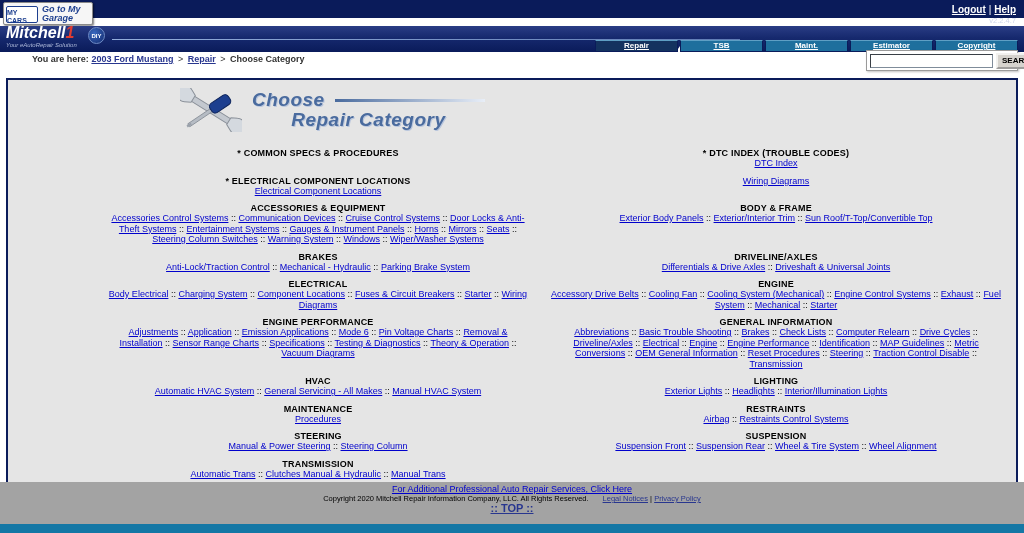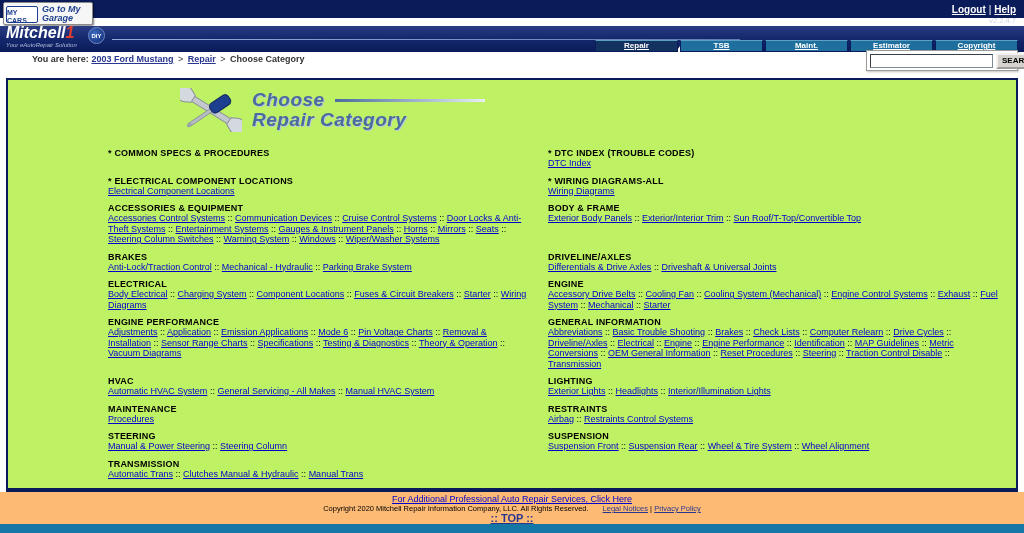--- a/index.html
+++ b/index.html
@@ -50,43 +50,43 @@
 
   
   .searchbox { position:absolute; top:50px; right:6px; width:152px; height:21px; background:#fff;
                border:1px solid #9a9a9a; box-shadow:1px 1px 2px rgba(0,0,0,.25);
                display:flex; align-items:center; padding:2px 3px; gap:3px; }
   .search-input { flex:1; height:14px; font-size:9px; border:1px solid #7f8c9a; border-style:inset; padding:0 2px; }
   .search-btn { height:16px; padding:0 4px; font-size:8px; font-weight:bold; color:#000;
                 background:#d6d3ce; border:2px outset #f2f1ef; cursor:pointer; font-family:"Liberation Sans",sans-serif; }
 
   
-  .panel { position:absolute; top:78px; left:6px; right:6px; bottom:41px; background:#bef264;
-           border:2px solid #0a1b5a; border-bottom-width:4px; overflow:hidden; }
+  .panel { position:absolute; top:78px; left:6px; right:6px; bottom:41px; background:#e5e5e5;
+           border:2px solid #0a1b5a; border-bottom-width:4px; overflow:hidden;text-align:center; }
   .title-block { display:flex; align-items:flex-start; margin:8px 0 0 172px; }
   .title-icon { width:62px; height:44px; margin-right:10px; }
   .title-text { padding-top:2px; }
   .title-row1 { display:flex; align-items:center; }
   .title-line { font-size:19px; line-height:20px; font-weight:bold; font-style:italic; color:#4a6b9e;
                 text-shadow:1px 1px 0 #b9c6dd; letter-spacing:.5px; }
   .title-rule { height:3px; width:150px; margin-left:10px; background:linear-gradient(to right,#4a6b9e,#e8eef7); }
 
   
   .cat-rows { margin:16px 12px 0 100px; }
   .cat-row { display:flex; }
   .cat-cell { padding-bottom:7px; }
   .cat-cell.left { width:440px; padding-right:20px; }
   .cat-cell.right { flex:1; }
   .sec-heading { font-size:9px; font-weight:bold; color:#000; line-height:10px; letter-spacing:.2px; }
   .sec-links { font-size:9px; line-height:10.5px; color:#000; }
   .sec-links a { color:#0000cc; text-decoration:underline; cursor:pointer; }
   .sep { color:#000; }
 
   
-  .footer { position:absolute; bottom:0; left:0; right:0; height:41px; background:#fdba74; text-align:center; }
+  .footer { position:absolute; bottom:0; left:0; right:0; height:51px; background:#a3a3a3; text-align:center; }
   .footer-link-line { padding-top:2px; font-size:9px; line-height:10px; }
   .footer-link-line a { color:#0000cc; text-decoration:underline; cursor:pointer; }
   .copyright-line { font-size:7.5px; line-height:9px; color:#000; }
   .copyright-line a { color:#28368f; text-decoration:underline; cursor:pointer; }
   .legal-gap { display:inline-block; width:14px; }
   .top-line { font-size:11px; line-height:10px; }
   .top-line a { color:#28368f; font-weight:bold; text-decoration:underline; cursor:pointer; }
   .bottombar { position:absolute; bottom:0; left:0; right:0; height:9px; background:#1477a5; }
 </style>
 </head>
@@ -180,21 +180,20 @@
         </div>
         <div class="cat-row">
           <div class="cat-cell left">
             <div class="section">
               <div class="sec-heading">* ELECTRICAL COMPONENT LOCATIONS</div>
               <div class="sec-links"><a>Electrical Component Locations</a></div>
             </div>
           </div>
           <div class="cat-cell right">
             <div class="section">
-              <div class="sec-heading">* WIRING DIAGRAMS-ALL</div>
               <div class="sec-links"><a>Wiring Diagrams</a></div>
             </div>
           </div>
         </div>
         <div class="cat-row">
           <div class="cat-cell left">
             <div class="section">
               <div class="sec-heading">ACCESSORIES &amp; EQUIPMENT</div>
               <div class="sec-links"><a>Accessories Control Systems</a><span class="sep"> :: </span><a>Communication Devices</a><span class="sep"> :: </span><a>Cruise Control Systems</a><span class="sep"> :: </span><a>Door Locks &amp; Anti-Theft Systems</a><span class="sep"> :: </span><a>Entertainment Systems</a><span class="sep"> :: </span><a>Gauges &amp; Instrument Panels</a><span class="sep"> :: </span><a>Horns</a><span class="sep"> :: </span><a>Mirrors</a><span class="sep"> :: </span><a>Seats</a><span class="sep"> :: </span><a>Steering Column Switches</a><span class="sep"> :: </span><a>Warning System</a><span class="sep"> :: </span><a>Windows</a><span class="sep"> :: </span><a>Wiper/Washer Systems</a></div>
             </div>

